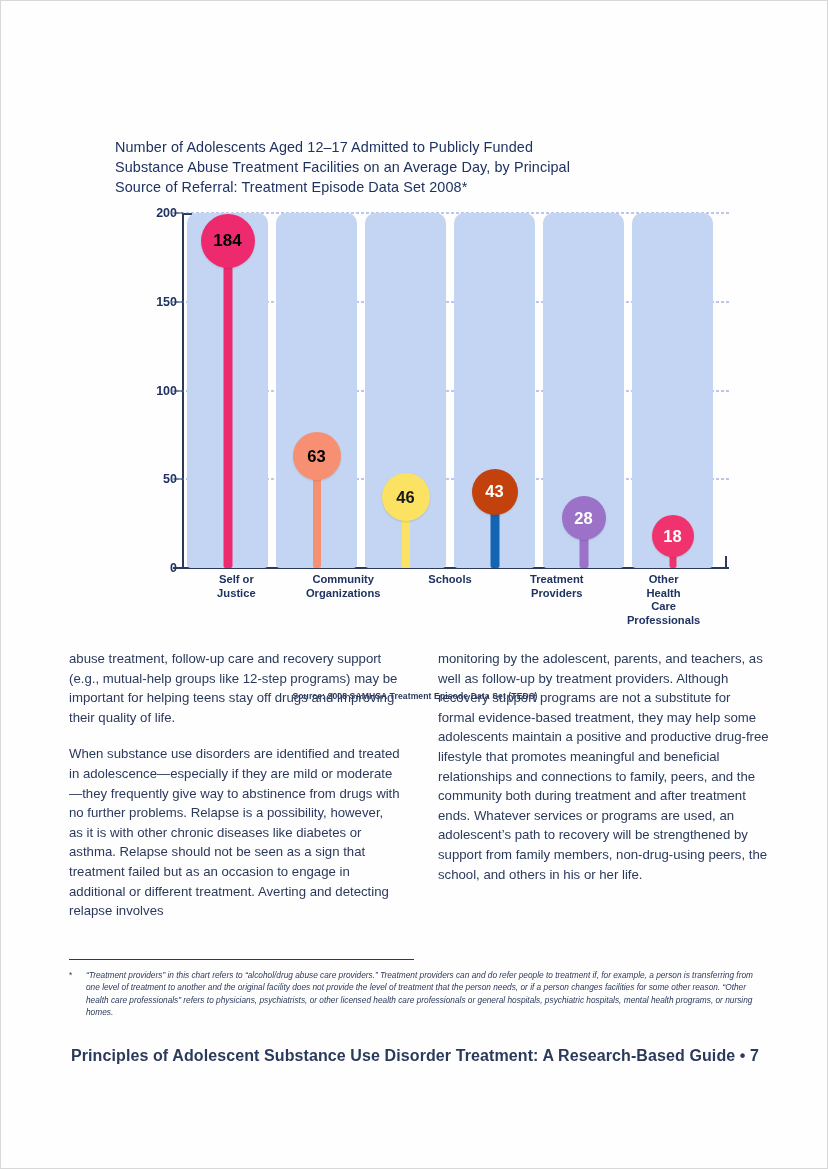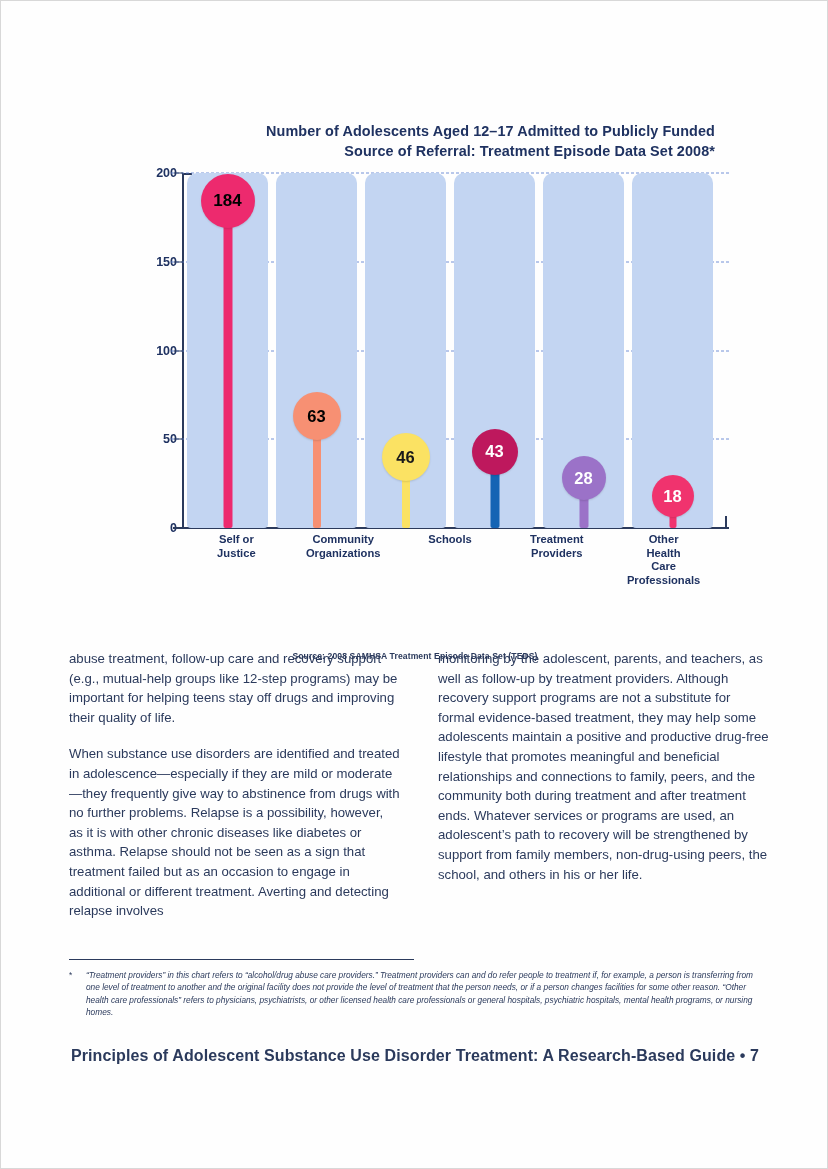--- a/index.html
+++ b/index.html
@@ -14,24 +14,24 @@
   .page{
     position:absolute;inset:0;
     background:#fefefe;
     border:1px solid #d8d8d8;
     box-sizing:border-box;
   }
 
   
   .figure{position:absolute;left:0;top:120px;width:828px;}
   .chart-title{
-    text-align:right;
-    font-size:14.4px;font-weight:bold;line-height:20px;
+    text-align:left;
+    font-size:14.4px;font-weight:normal;line-height:20px;
     color:#1f3261;letter-spacing:.1px;
-    margin:0 auto;width:600px;
+    margin:16px auto;width:600px;
   }
   .chart-title div{white-space:nowrap;}
 
   .plot-wrap{position:relative;width:828px;height:425px;margin-top:12px;}
 
   
   .ylabels{position:absolute;left:128px;top:0;width:48px;height:355px;}
   .ylabel{
     position:absolute;right:0;
     font-size:12.5px;font-weight:bold;color:#1f3261;
@@ -134,20 +134,21 @@
 </style>
 </head>
 <body>
 
 <div class="page">
 
   <div class="figure">
 
     <div class="chart-title">
       <div>Number of Adolescents Aged 12–17 Admitted to Publicly Funded</div>
+      <div>Substance Abuse Treatment Facilities on an Average Day, by Principal</div>
       <div>Source of Referral: Treatment Episode Data Set 2008*</div>
     </div>
 
     <div class="plot-wrap">
 
       <div class="ylabels" id="ylabels">
           <div class="ylabel" style="top: 355px;">0</div>
           <div class="ylabel" style="top: 266.25px;">50</div>
           <div class="ylabel" style="top: 177.5px;">100</div>
           <div class="ylabel" style="top: 88.75px;">150</div>
@@ -187,21 +188,21 @@
             <div class="pincol">
               <div class="stem" style="background: rgb(247, 144, 115); width: 8px; height: 111.825px;"></div>
               <div class="bubble" style="background: rgb(247, 144, 115); color: #000000; width: 48px; height: 48px; top: 243.175px; font-size: 16.5px;">63</div>
             </div>
             <div class="pincol">
               <div class="stem" style="background: rgb(251, 226, 99); width: 8px; height: 81.65px;"></div>
               <div class="bubble" style="background: rgb(251, 226, 99); color: rgb(26, 26, 26); width: 48px; height: 48px; top: 284px; font-size: 16.5px;">46</div>
             </div>
             <div class="pincol">
               <div class="stem" style="background: rgb(20, 100, 180); width: 9px; height: 76.325px;"></div>
-              <div class="bubble" style="background: #be185d; color: rgb(255, 255, 255); width: 46px; height: 46px; top: 278.675px; font-size: 16.5px;">43</div>
+              <div class="bubble" style="background: #c2410c; color: rgb(255, 255, 255); width: 46px; height: 46px; top: 278.675px; font-size: 16.5px;">43</div>
             </div>
             <div class="pincol">
               <div class="stem" style="background: rgb(155, 114, 200); width: 9px; height: 49.7px;"></div>
               <div class="bubble" style="background: rgb(155, 114, 200); color: rgb(255, 255, 255); width: 44px; height: 44px; top: 305.3px; font-size: 16.5px;">28</div>
             </div>
             <div class="pincol">
               <div class="stem" style="background: rgb(240, 51, 110); width: 7px; height: 31.95px;"></div>
               <div class="bubble" style="background: rgb(240, 51, 110); color: rgb(255, 255, 255); width: 42px; height: 42px; top: 323.05px; font-size: 16.5px;">18</div>
             </div>
           </div>

